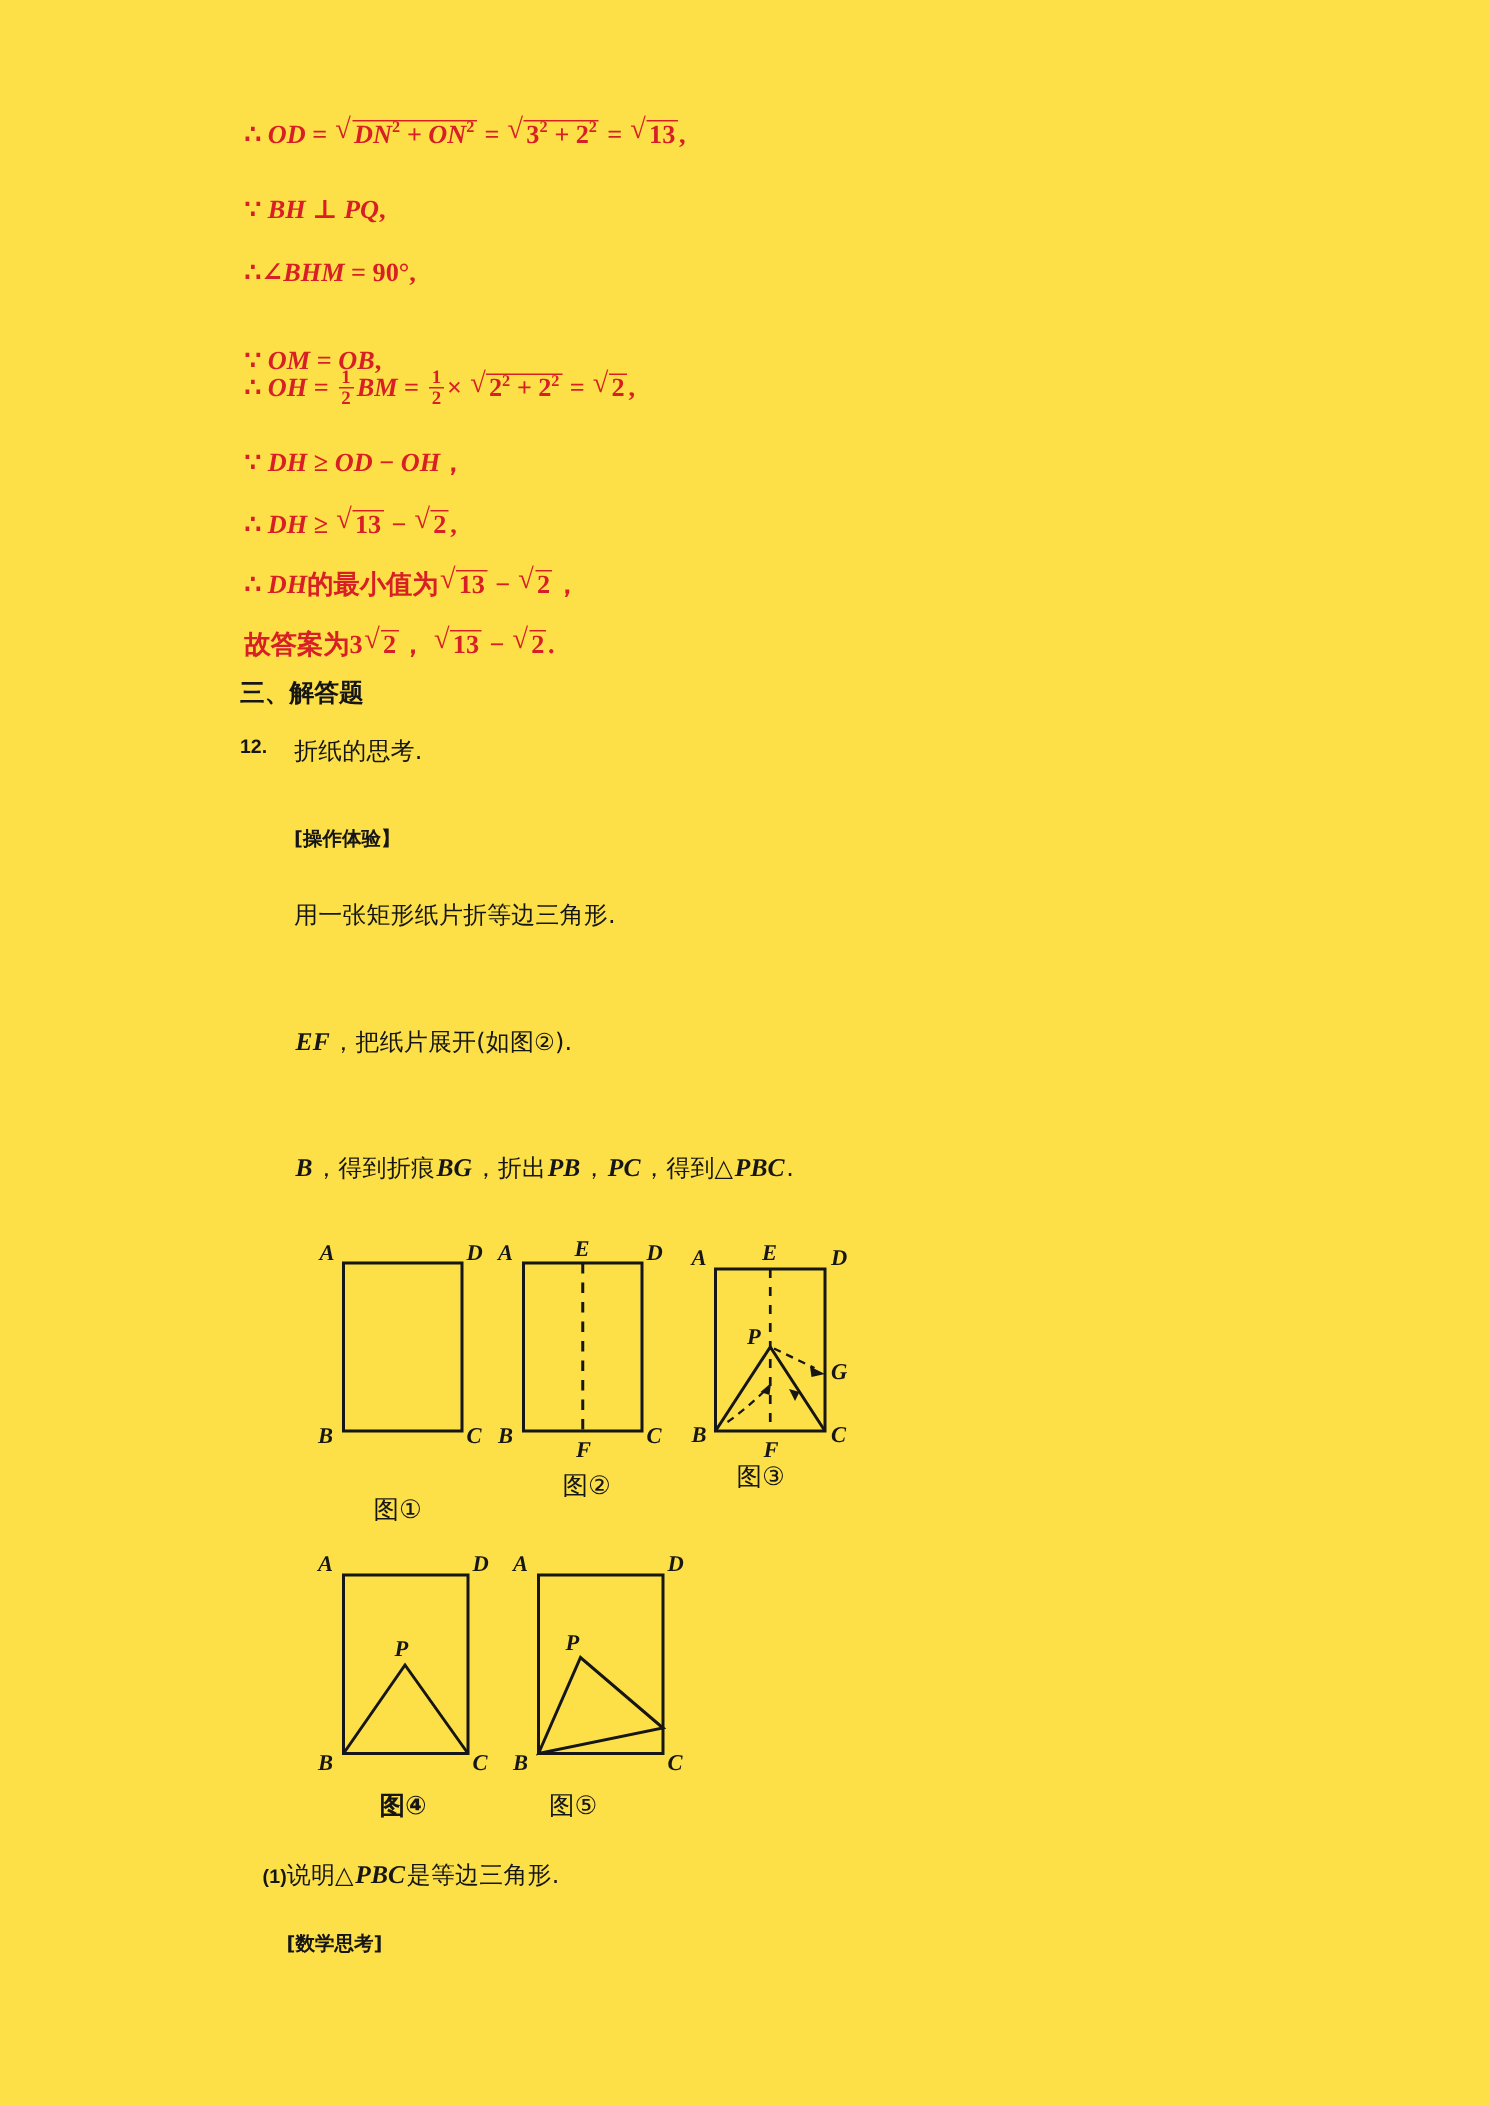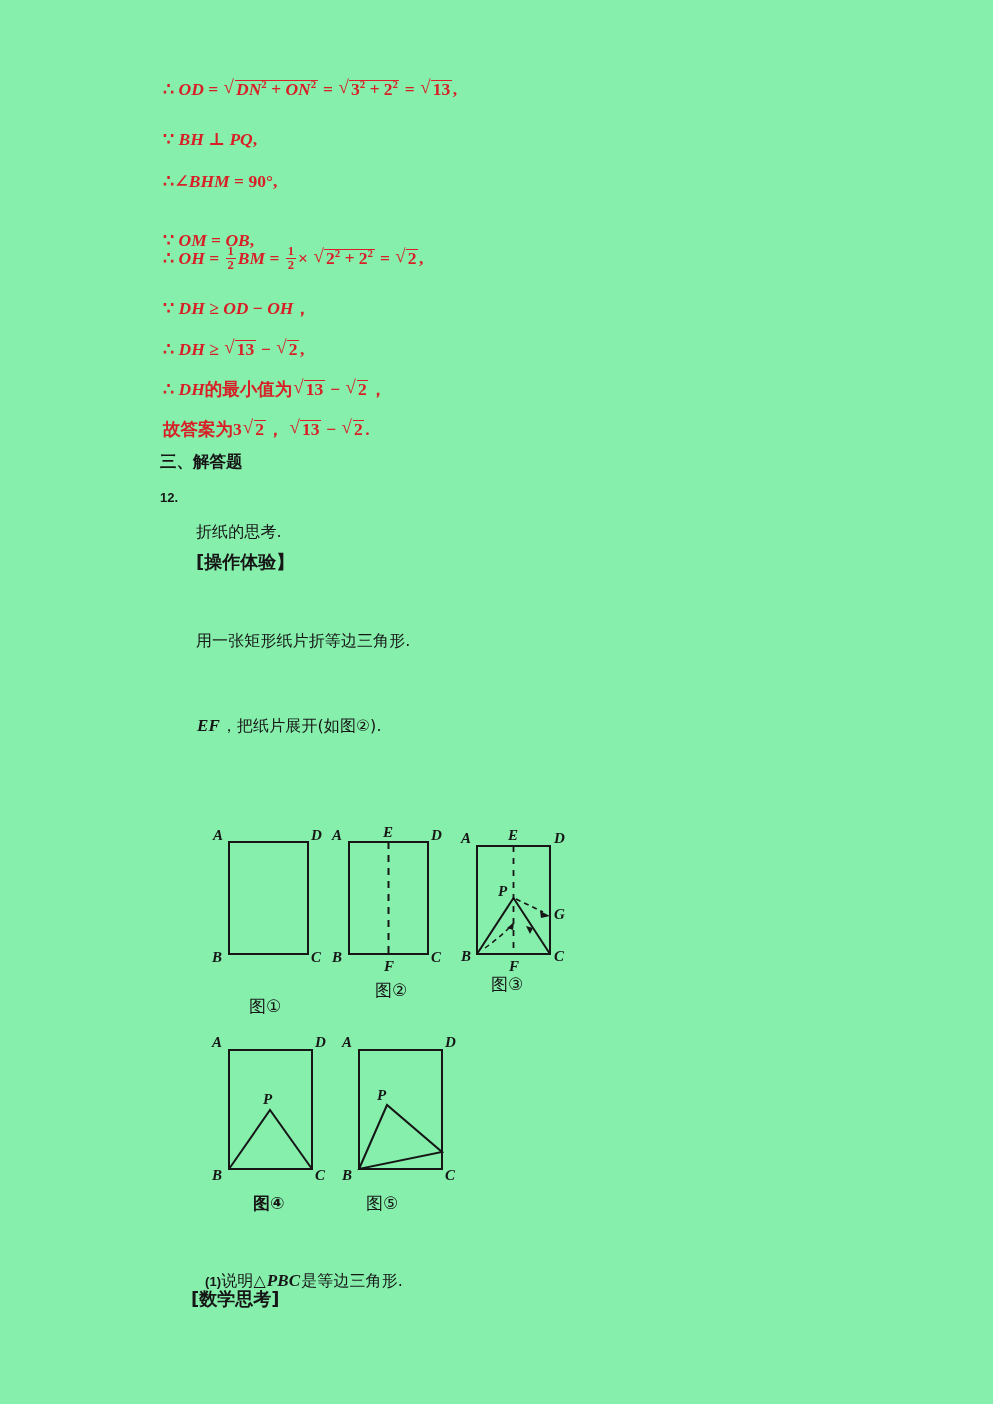--- a/index.html
+++ b/index.html
@@ -11,21 +11,21 @@
     width: 993px;
     height: 1404px;
     position: relative;
     font-family: "Liberation Serif", "DejaVu Serif", serif;
     color: #1a1a1a;
     overflow: hidden;
   }
   .page {
     position: absolute;
     inset: 0;
-    background: #86efac;
+    background: #fde047;
   }
 
   
   .line {
     position: absolute;
     white-space: nowrap;
     font-size: 17.5px;
     line-height: 1;
   }
   .red {
@@ -97,27 +97,26 @@
     font-size: 16.5px;
   }
   .qnum {
     font-family: Liberation Sans, sans-serif;
     font-weight: bold;
     font-size: 13px;
   }
   .bracket {
     font-family: "DejaVu Sans", "Liberation Sans", sans-serif;
     font-weight: bold;
-    font-size: 18px;
+    font-size: 13px;
   }
   .para {
     font-family: "DejaVu Sans", "Liberation Sans", sans-serif;
     font-size: 16px;
     letter-spacing: 0.1px;
-    margin-top: 31px;
   }
   .para .mi, .para .mj {
     font-family: "Liberation Serif", "DejaVu Serif", serif;
     font-style: italic;
     font-weight: bold;
     font-size: 17px;
     padding: 0 1px;
   }
   .para .opr {
     font-family: "Liberation Serif", serif;
@@ -235,20 +234,23 @@
   <div class="blk bracket" style="left:196px; top:550px;">[操作体验】</div>
 
   <div class="blk para" style="left:196px; top:600px;">用一张矩形纸片折等边三角形.</div>
 
 
   <div class="blk para" style="left:196px; top:685px;">
     <span class="mi">EF</span><span>，把纸片展开(如图</span><span class="circnum">②</span><span>).</span>
   </div>
 
 
+  <div class="blk para" style="left:196px; top:769px;">
+    <span class="mi">B</span><span>，得到折痕</span><span class="mi">BG</span><span>，折出</span><span class="mi">PB</span><span>，</span><span class="mi">PC</span><span>，得到△</span><span class="mi">PBC</span><span>.</span>
+  </div>
 
   <div class="figrow" style="left:205px; top:826px;">
     <svg width="120" height="140" viewBox="0 0 120 140">
       <rect x="24" y="16" width="79" height="112" fill="none" stroke="#161616" stroke-width="2"></rect>
       <text class="fg-lbl" x="8" y="14">A</text>
       <text class="fg-lbl" x="106" y="14">D</text>
       <text class="fg-lbl" x="7" y="136">B</text>
       <text class="fg-lbl" x="106" y="136">C</text>
     </svg>
   </div>
@@ -313,19 +315,19 @@
       <polygon points="24,137 52,73 107,120" fill="none" stroke="#161616" stroke-width="2"></polygon>
       <text class="fg-lbl" x="7" y="15">A</text>
       <text class="fg-lbl" x="110" y="15">D</text>
       <text class="fg-lbl" x="42" y="68">P</text>
       <text class="fg-lbl" x="7" y="148">B</text>
       <text class="fg-lbl" x="110" y="148">C</text>
     </svg>
   </div>
   <div class="figcap" style="left:366px; top:1192px;">图⑤</div>
 
-  <div class="blk para" style="left:205px; top:1240px;">
+  <div class="blk para" style="left:175px; top:1240px;">
     <span class="qnum">(1)</span><span>说明△</span><span class="mi">PBC</span><span>是等边三角形.</span>
   </div>
 
   <div class="blk bracket" style="left:191px; top:1287px;">[数学思考]</div>
 
 </div>
 
 </body></html>

